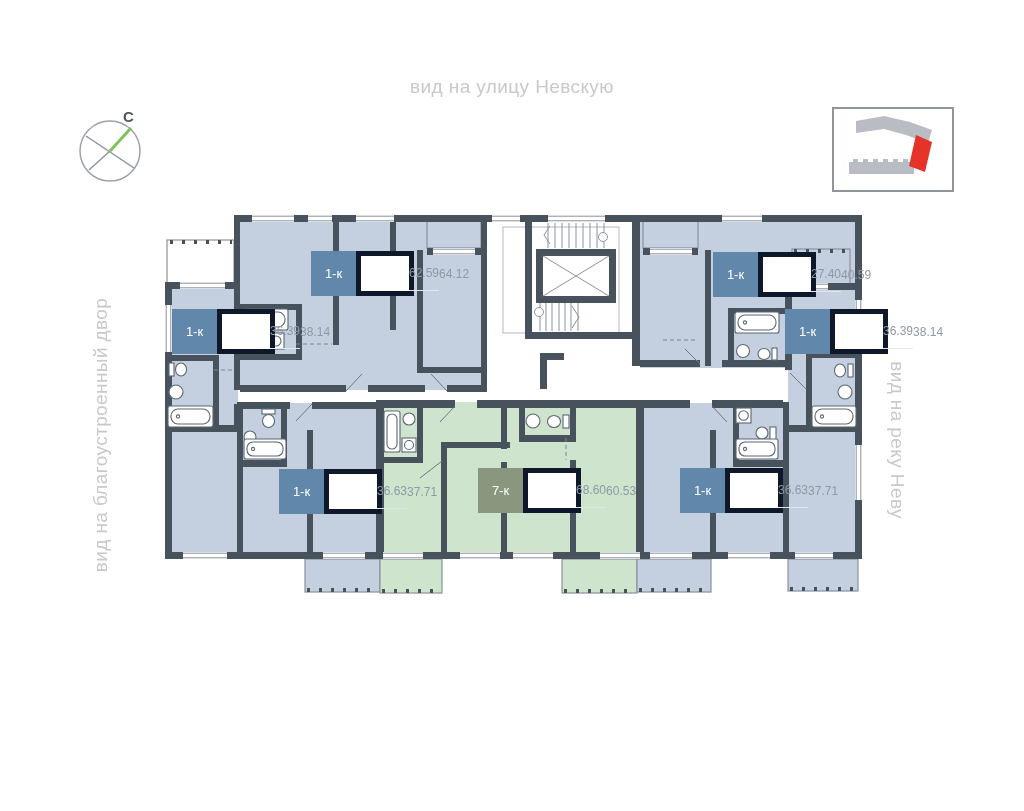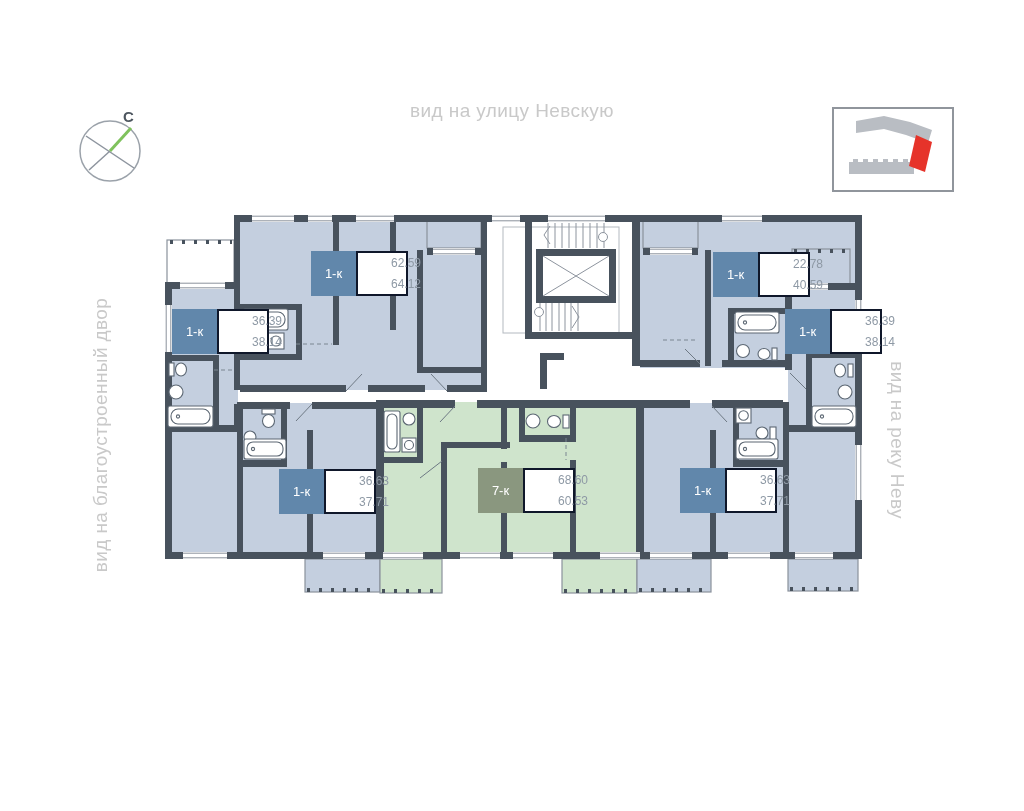--- a/index.html
+++ b/index.html
@@ -8,22 +8,22 @@
   .plan-svg{position:absolute;left:0;top:0;}
   .view-label{position:absolute;color:#c9c9c9;font-size:19px;letter-spacing:.4px;white-space:nowrap;}
   .view-label.h{left:0;right:0;text-align:center;}
   .rot{transform:translate(-50%,-50%) rotate(-90deg);}
   .rot-cw{transform:translate(-50%,-50%) rotate(90deg);}
   .compass-n{position:absolute;font-size:15px;font-weight:600;color:#4d565f;}
   .apt{position:absolute;display:flex;height:45px;z-index:5;cursor:pointer;}
   .apt-type{width:45px;color:#fff;font-size:13px;display:flex;align-items:center;justify-content:center;}
   .apt-type.blue{background:#6187ab;}
   .apt-type.green{background:#8a977f;}
-  .apt-areas{width:37px;background:#fff;border:2px solid #0f172a;box-sizing:border-box;
-             display:flex;flex-direction:column;padding-left:48px;}
+  .apt-areas{width:37px;background:#fff;border:5px solid #0f172a;box-sizing:border-box;
+             display:flex;flex-direction:row;padding-left:48px;}
   .apt-area{flex:1;display:flex;align-items:center;justify-content:center;
             font-size:12px;color:#8e99a5;}
   .apt-area.first{border-bottom:1px solid #e4e7ea;}
 </style>
 </head>
 <body>
 
 <div class="stage">
 
 <svg class="plan-svg" width="1024" height="811" viewBox="0 0 1024 811">
@@ -373,21 +373,21 @@
     <rect x="853" y="159" width="5" height="3" fill="#b9bdc3"></rect>
         <rect x="863" y="159" width="5" height="3" fill="#b9bdc3"></rect>
     <rect x="873" y="159" width="5" height="3" fill="#b9bdc3"></rect>
         <rect x="883" y="159" width="5" height="3" fill="#b9bdc3"></rect>
     <rect x="893" y="159" width="5" height="3" fill="#b9bdc3"></rect>
         <rect x="903" y="159" width="5" height="3" fill="#b9bdc3"></rect>
     <polygon points="916,135 932,142 925,172 909,166" fill="#e6332a"></polygon>
   </g>
 </svg>
 
-<div class="view-label h" style="top:100px">вид на улицу Невскую</div>
+<div class="view-label h" style="top:76px">вид на улицу Невскую</div>
 <div class="view-label rot" style="left:101px;top:435px">вид на благоустроенный двор</div>
 <div class="view-label rot-cw" style="left:897px;top:440px">вид на реку Неву</div>
 <div class="compass-n" style="left:123px;top:108px">С</div>
 
 <div class="apt" style="left:172px;top:309px">
   <div class="apt-type blue">1-к</div>
   <div class="apt-areas">
     <div class="apt-area first">36.39</div>
     <div class="apt-area">38.14</div>
   </div>
@@ -397,21 +397,21 @@
   <div class="apt-type blue">1-к</div>
   <div class="apt-areas">
     <div class="apt-area first">62.59</div>
     <div class="apt-area">64.12</div>
   </div>
 </div>
 
 <div class="apt" style="left:713px;top:252px">
   <div class="apt-type blue">1-к</div>
   <div class="apt-areas">
-    <div class="apt-area first">22.78</div>
+    <div class="apt-area first">27.40</div>
     <div class="apt-area">40.59</div>
   </div>
 </div>
 
 <div class="apt" style="left:785px;top:309px">
   <div class="apt-type blue">1-к</div>
   <div class="apt-areas">
     <div class="apt-area first">36.39</div>
     <div class="apt-area">38.14</div>
   </div>

